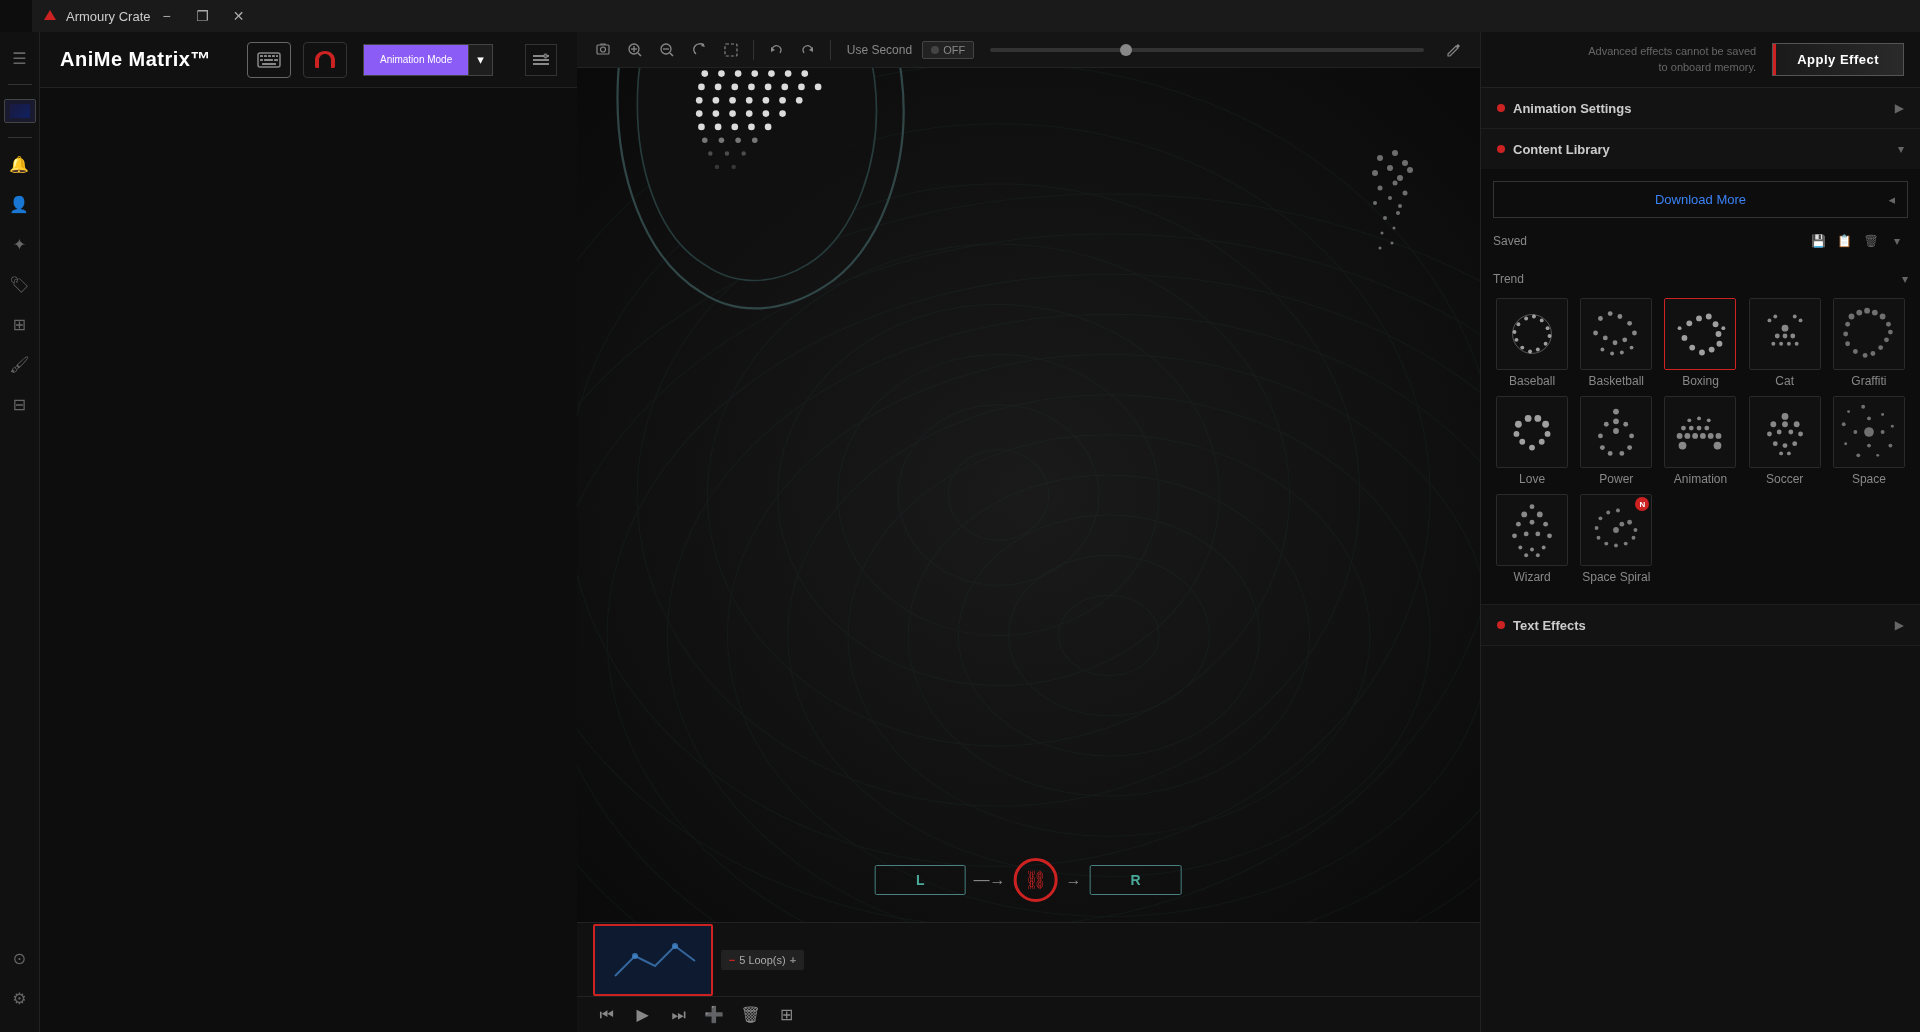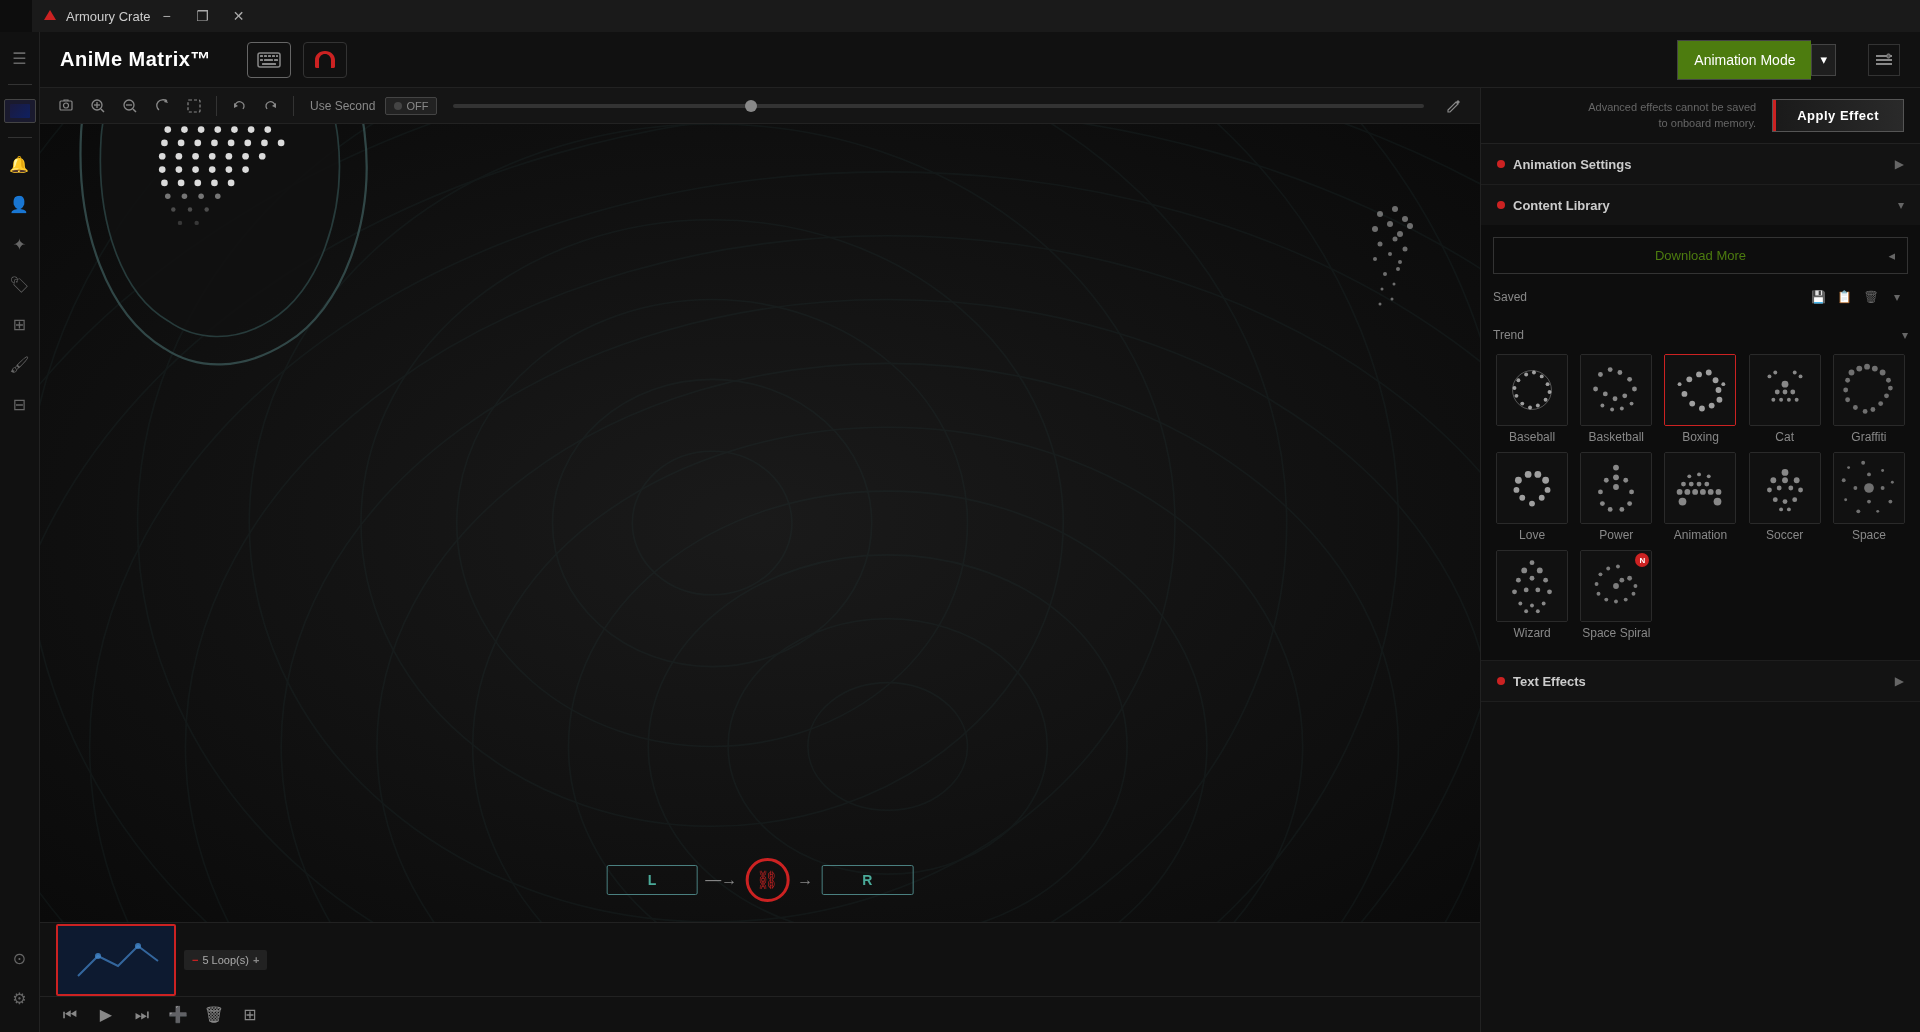--- a/index.html
+++ b/index.html
@@ -86,21 +86,21 @@
       width: 24px;
       height: 1px;
       background: #333;
       margin: 4px 0;
     }
 
     
     #content-area {
       flex: 1;
       display: flex;
-      flex-direction: column;
+      flex-direction: row;
       overflow: hidden;
       justify-content: flex-end;
     }
 
     
     #top-header {
       height: 56px;
       background: #111;
       display: flex;
       align-items: center;
@@ -135,28 +135,28 @@
     .device-icon-btn.headphone {
       color: #cc2222;
     }
     #mode-selector {
       margin-left: auto;
       display: flex;
       align-items: center;
       gap: 0;
     }
     #animation-mode-btn {
-      background: #4d7c0f;
+      background: #8b5cf6;
       border: 1px solid #444;
       border-right: none;
       color: #fff;
       padding: 6px 16px;
-      font-size: 14px;
-      cursor: pointer;
-      height: 40px;
+      font-size: 10px;
+      cursor: pointer;
+      height: 32px;
       display: flex;
       align-items: center;
     }
     #animation-mode-arrow {
       background: #1e1e1e;
       border: 1px solid #444;
       color: #fff;
       padding: 6px 8px;
       font-size: 13px;
       cursor: pointer;
@@ -543,21 +543,21 @@
     #content-library-body {
       background: #0d0d0d;
       padding: 12px;
     }
 
     
     #download-more-btn {
       width: 100%;
       background: #0d0d0d;
       border: 1px solid #333;
-      color: #4d7c0f;
+      color: #3b82f6;
       padding: 10px;
       font-size: 13px;
       cursor: pointer;
       display: flex;
       align-items: center;
       justify-content: center;
       position: relative;
     }
     #download-more-btn::after {
       content: '◂';

